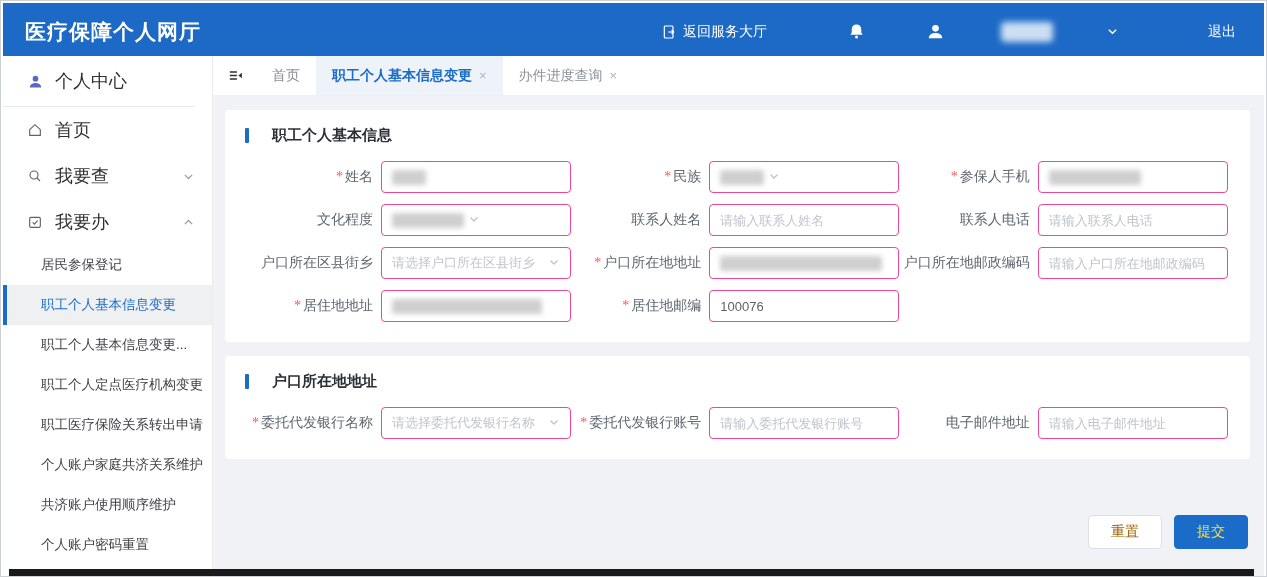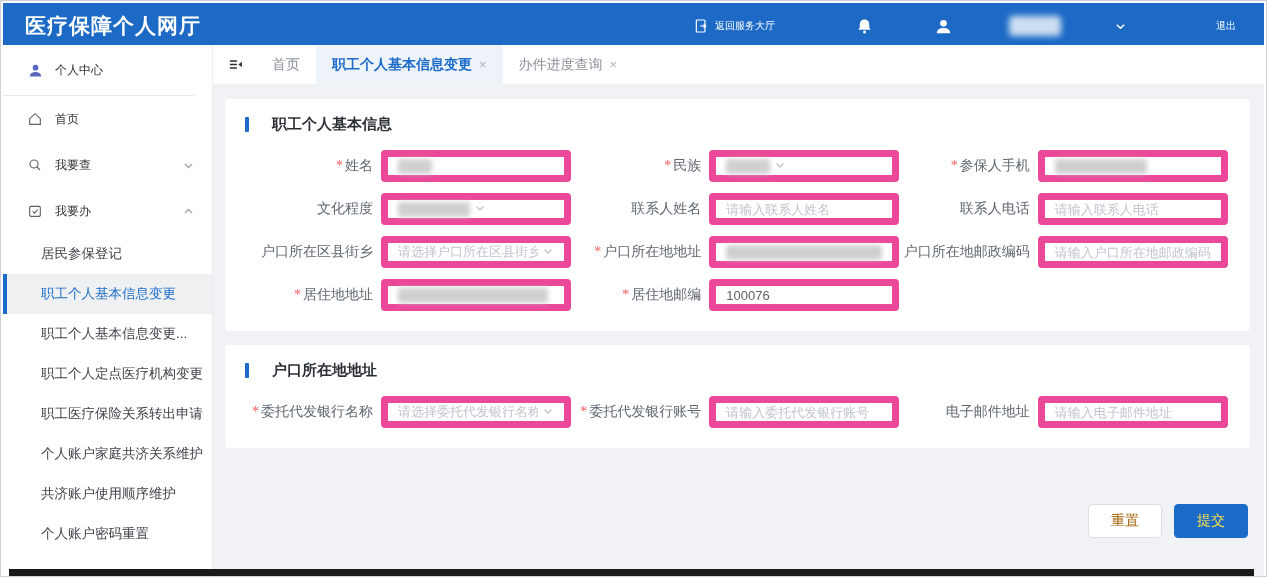--- a/index.html
+++ b/index.html
@@ -1,36 +1,36 @@
 <!DOCTYPE html>
 <html><head>
 <meta charset="utf-8">
 <style>
   * { margin:0; padding:0; box-sizing:border-box; }
   html,body { background:#fff; font-family:"Liberation Sans","DejaVu Sans",sans-serif; }
   .screen { position:relative; width:1267px; height:577px; border:1px solid #cdd2d8; background:#fff;
             padding:2px 2px 0 2px; overflow:hidden; display:flex; flex-direction:column; }
 
   
-  .hdr { height:42px; background:#1c6ac6; display:flex; align-items:center; padding:4px 28px 0 22px; flex:0 0 auto; }
+  .hdr { height:53px; background:#1c6ac6; display:flex; align-items:center; padding:4px 28px 0 22px; flex:0 0 auto; }
   .hdr-title { color:#fff; font-size:21px; font-weight:700; letter-spacing:1px; }
-  .hdr-right { margin-left:auto; display:flex; align-items:center; color:#fff; font-size:10px;gap:46px; }
+  .hdr-right { margin-left:auto; display:flex; align-items:center; color:#fff; font-size:14px;gap:46px; }
   .hdr-link { display:flex; align-items:center; gap:6px; cursor:pointer; }
   .hdr-ico { display:inline-flex; align-items:center; }
   .bell { margin-left:34px; }
   .avatar { margin-left:14px; }
   .user-blur { margin-left:10px; width:52px; height:20px; border-radius:4px;
                background:rgba(255,255,255,.78); filter:blur(3px); }
   .caret { margin-left:8px; }
   .logout { margin-left:44px; cursor:pointer; }
 
   
   .body { flex:1; display:flex; min-height:0; }
   .sidebar { width:210px; background:#fff; border-right:1px solid #ececec; flex:0 0 auto; overflow:hidden; }
-  .side-item { height:46px; display:flex; align-items:center; padding-left:24px; font-size:12px; color:#303133; cursor:pointer; }
+  .side-item { height:46px; display:flex; align-items:center; padding-left:24px; font-size:18px; color:#303133; cursor:pointer; }
   .side-item .s-ico { width:17px; display:inline-flex; margin-right:11px; }
   .side-item .arrow { margin-left:auto; margin-right:18px; display:inline-flex; }
   .side-top { height:50px; }
   .divider { height:1px; background:#e8e8e8; margin-right:18px; }
   .sub-item { height:40px; display:flex; align-items:center; padding-left:34px; font-size:13.5px; color:#3c3f44;
               cursor:pointer; border-left:4px solid transparent; white-space:nowrap; }
   .sub-item.active { background:#eef0f2; color:#1b6bc8; border-left-color:#1b6bc8; }
 
   .main { flex:1; background:#f0f2f5; display:flex; flex-direction:column; min-width:0; }
 
@@ -45,21 +45,21 @@
   .content { flex:1; padding:14px 14px 0 12px; overflow:hidden; }
   .card { background:#fff; border-radius:4px; padding:16px 20px 20px 20px; }
   .card + .card { margin-top:14px; }
   .sec-title { display:flex; align-items:center; gap:23px; font-size:15px; font-weight:700; color:#2b2f36; margin-bottom:16px; }
   .sec-bar { width:4px; height:15px; background:#1b6bc8; border-radius:1px; }
 
   .form-grid { display:grid; grid-template-columns:1fr 1fr 1fr; row-gap:11px; }
   .cell { display:flex; align-items:center; min-width:0; }
   .lbl { flex:0 0 136px; text-align:right; padding-right:8px; font-size:14px; color:#5f6770; white-space:nowrap;font-family:Liberation Serif, serif; }
   .req { color:#f25a5a; margin-right:2px; }
-  .ctl { flex:1 1 auto; max-width:190px; height:32px; border:7px solid #ec4899; border-radius:4px;
+  .ctl { flex:1 1 auto; max-width:190px; height:32px; border:1px solid #ec4899; border-radius:4px;
          font-size:13px; color:#606266; padding:0 10px; background:#fff; outline:none; }
   .ctl::placeholder { color:#bfc4cc; }
   .box { display:flex; align-items:center; }
   .sel .ph { color:#bfc4cc; font-size:13px; flex:1; overflow:hidden; white-space:nowrap; }
   .sel .chev { flex:0 0 auto; margin-left:4px; }
   .redacted { display:inline-block; height:15px; background:#c7c7c7; border-radius:2px; filter:blur(2.5px); opacity:.85; }
 
   .btn-row { display:flex; justify-content:flex-end; gap:12px; margin-top:56px; padding-right:2px; }
   .btn { height:34px; padding:0 22px; font-size:14px; border-radius:4px; cursor:pointer;
          border:1px solid #dcdfe6; background:#fff; color:#a16207; font-family:inherit; }

